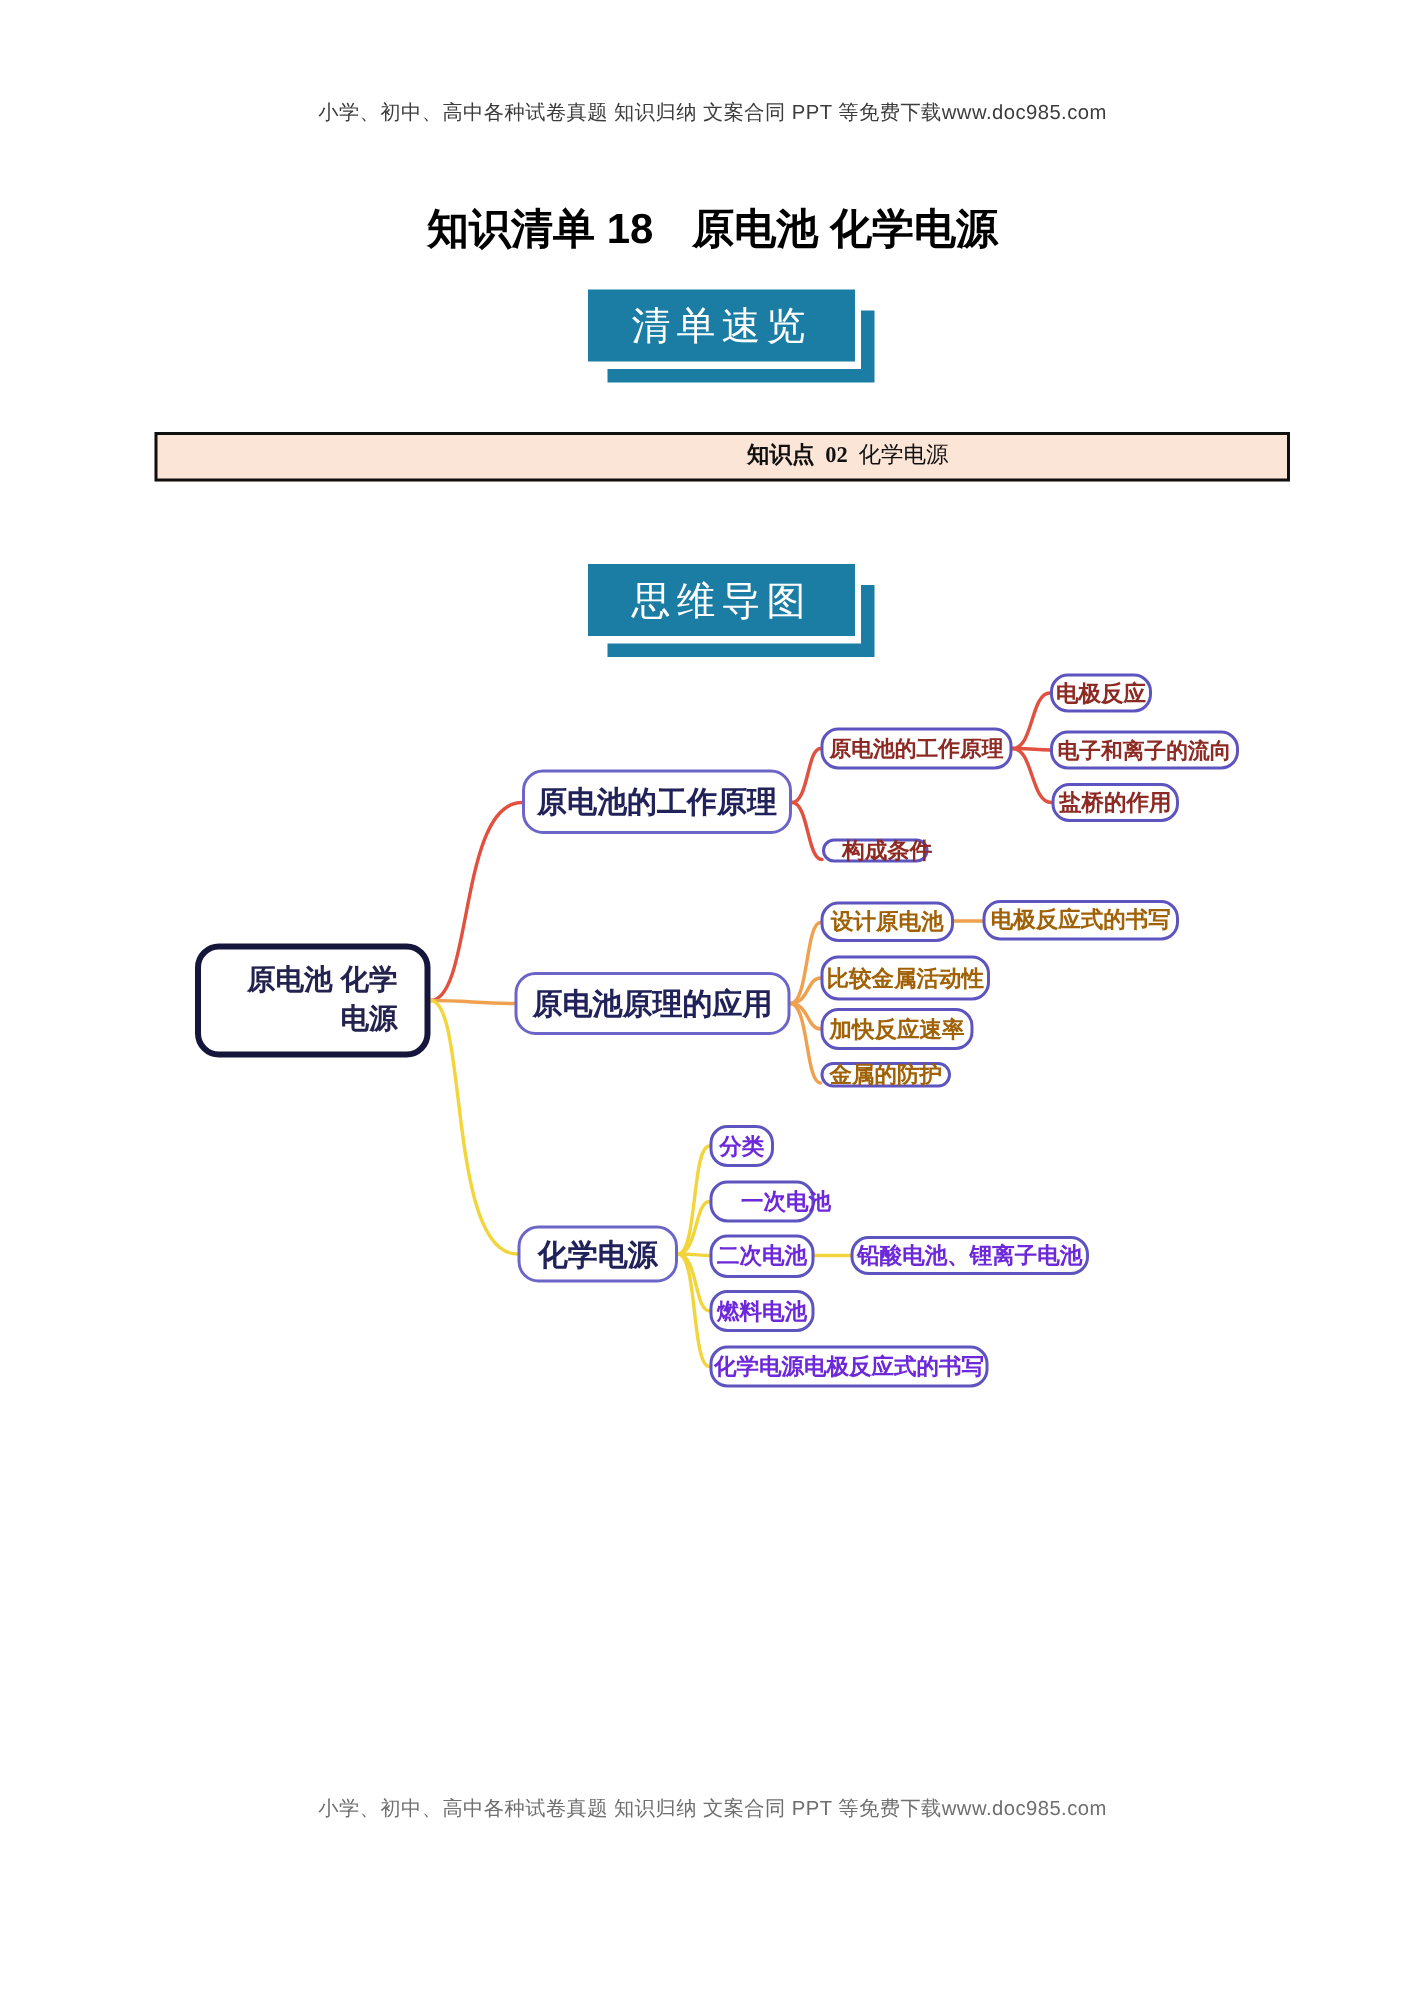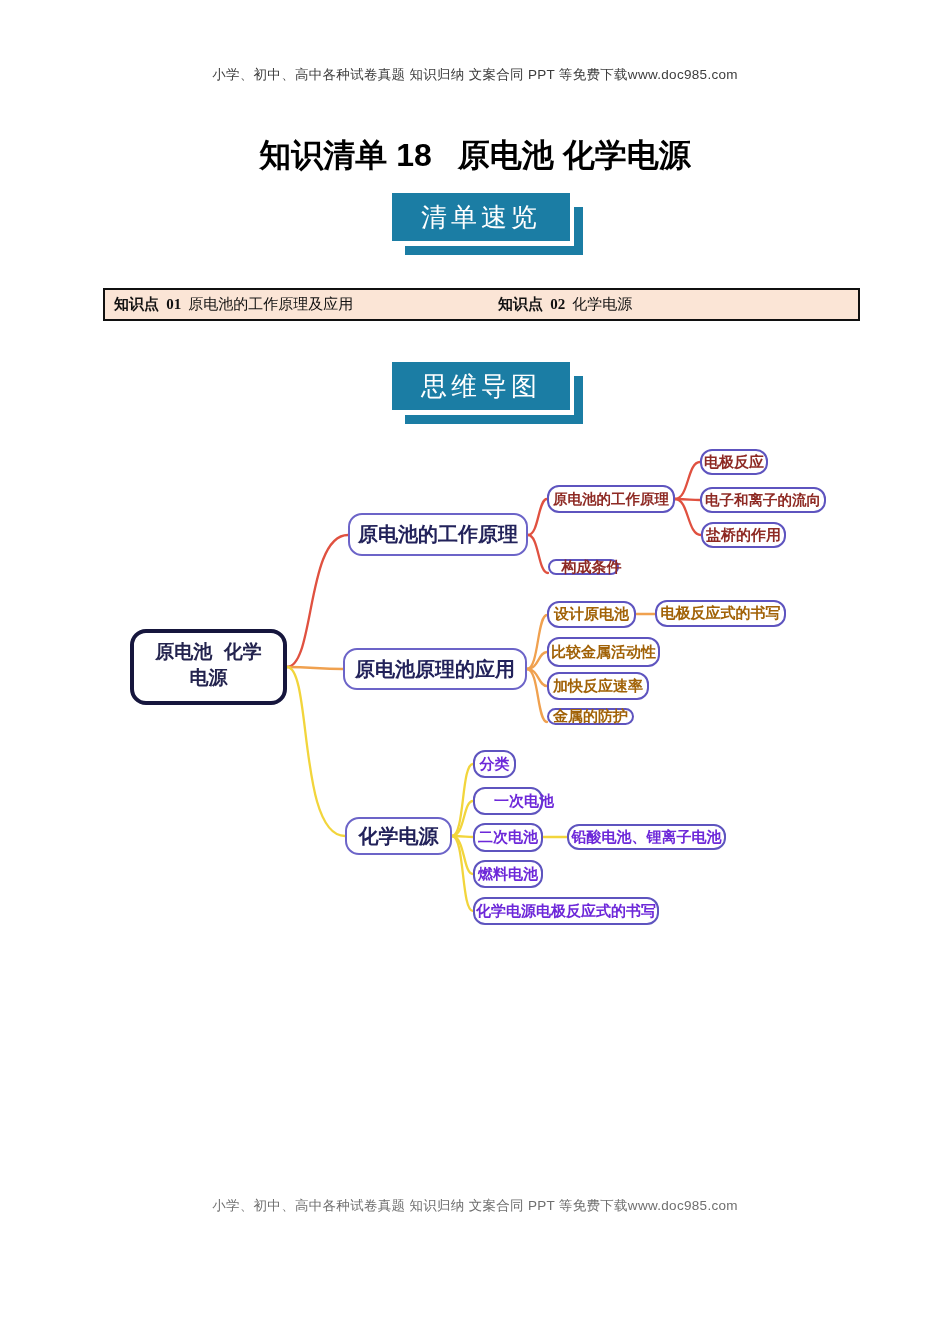--- a/index.html
+++ b/index.html
@@ -12,21 +12,21 @@
   
   .doc-line{
     width:950px;text-align:center;font-size:13.5px;letter-spacing:.3px;
   }
   .doc-line .url{}
   #hdr{top:66px;color:#3c3c3c;}
   #ftr{top:1197px;color:#6f6f6f;}
   
   .page-title{
     top:134px;width:950px;text-align:center;
-    font-size:32px;font-weight:bold;color:#000;
+    font-size:28px;font-weight:bold;color:#000;
   }
   .page-title .gap{display:inline-block;width:26px;}
   
   .banner{
     left:392px;width:178px;height:48px;background:#1b7da4;
     color:#fff;font-size:26px;letter-spacing:4px;text-align:center;line-height:48px;
     box-shadow:4px 5px 0 #ffffff,13px 14px 0 #1b7da4;
   }
   
   .kp-box{
@@ -35,22 +35,22 @@
   }
   .kp-item{position:absolute;top:0;height:28px;line-height:28px;font-size:15px;color:#111;white-space:nowrap;}
   .kp-item .tag{font-weight:bold;}
   .kp-item .num{font-family:"Liberation Serif","DejaVu Serif",serif;font-weight:bold;padding:0 3px;}
   #kp1{left:9px;}
   #kp2{left:393px;}
   
   .node{
     position:absolute;box-sizing:border-box;background:#fff;
     display:flex;align-items:center;justify-content:center;
-    font-weight:bold;white-space:nowrap;text-align:center;
-    border:2px solid #5e54bf;border-radius:12px;z-index:2;font-family:Liberation Mono, monospace;
+    font-weight:bold;white-space:nowrap;text-align:right;
+    border:2px solid #5e54bf;border-radius:12px;z-index:2;
   }
   .node.root{
     border:4px solid #16163d;border-radius:16px;color:#23234e;
     font-size:19px;line-height:1.35;white-space:normal;padding:0 18px;
   }
   .node.branch{
     border:2.5px solid #6c64c8;border-radius:14px;color:#22225a;font-size:20px;
   }
   .t-red{color:#8e2a24;}
   .t-brown{color:#a16207;}
@@ -71,33 +71,28 @@
   <span>小学、初中、高中各种试卷真题 知识归纳 文案合同 PPT 等免费下载</span><span class="url">www.doc985.com</span>
 </div>
 
 <div class="abs page-title">
   <span>知识清单 18</span><span class="gap"></span><span>原电池 化学电源</span>
 </div>
 
 <div class="abs banner" style="top:193px;">清单速览</div>
 
 <div class="abs kp-box">
-  <div class="kp-item" id="kp1">
-    <span class="tag">知识点</span>
-    <span class="num">01</span>
-    <span>原电池的工作原理及应用</span>
-  </div>
   <div class="kp-item" id="kp2">
     <span class="tag">知识点</span>
     <span class="num">02</span>
     <span>化学电源</span>
   </div>
 </div>
 
-<div class="abs banner" style="top:362px;">思维导图</div>
+<div class="abs banner" style="top:376px;">思维导图</div>
 
 <svg class="wires" width="950" height="1344" viewBox="0 0 950 1344">
 
   <path class="line-red" d="M 287 667 C 315 667, 306 535, 348 535"></path>
   <path class="line-red" d="M 528 535 C 539 535, 538 499, 547 499"></path>
   <path class="line-red" d="M 528 535 C 539 535, 538 573, 548 573"></path>
   <path class="line-red" d="M 675 499 C 689 499, 687 462, 700 462"></path>
   <path class="line-red" d="M 675 499 C 689 499, 690 500, 700 500"></path>
   <path class="line-red" d="M 675 499 C 689 499, 687 535, 701 535"></path>
 

